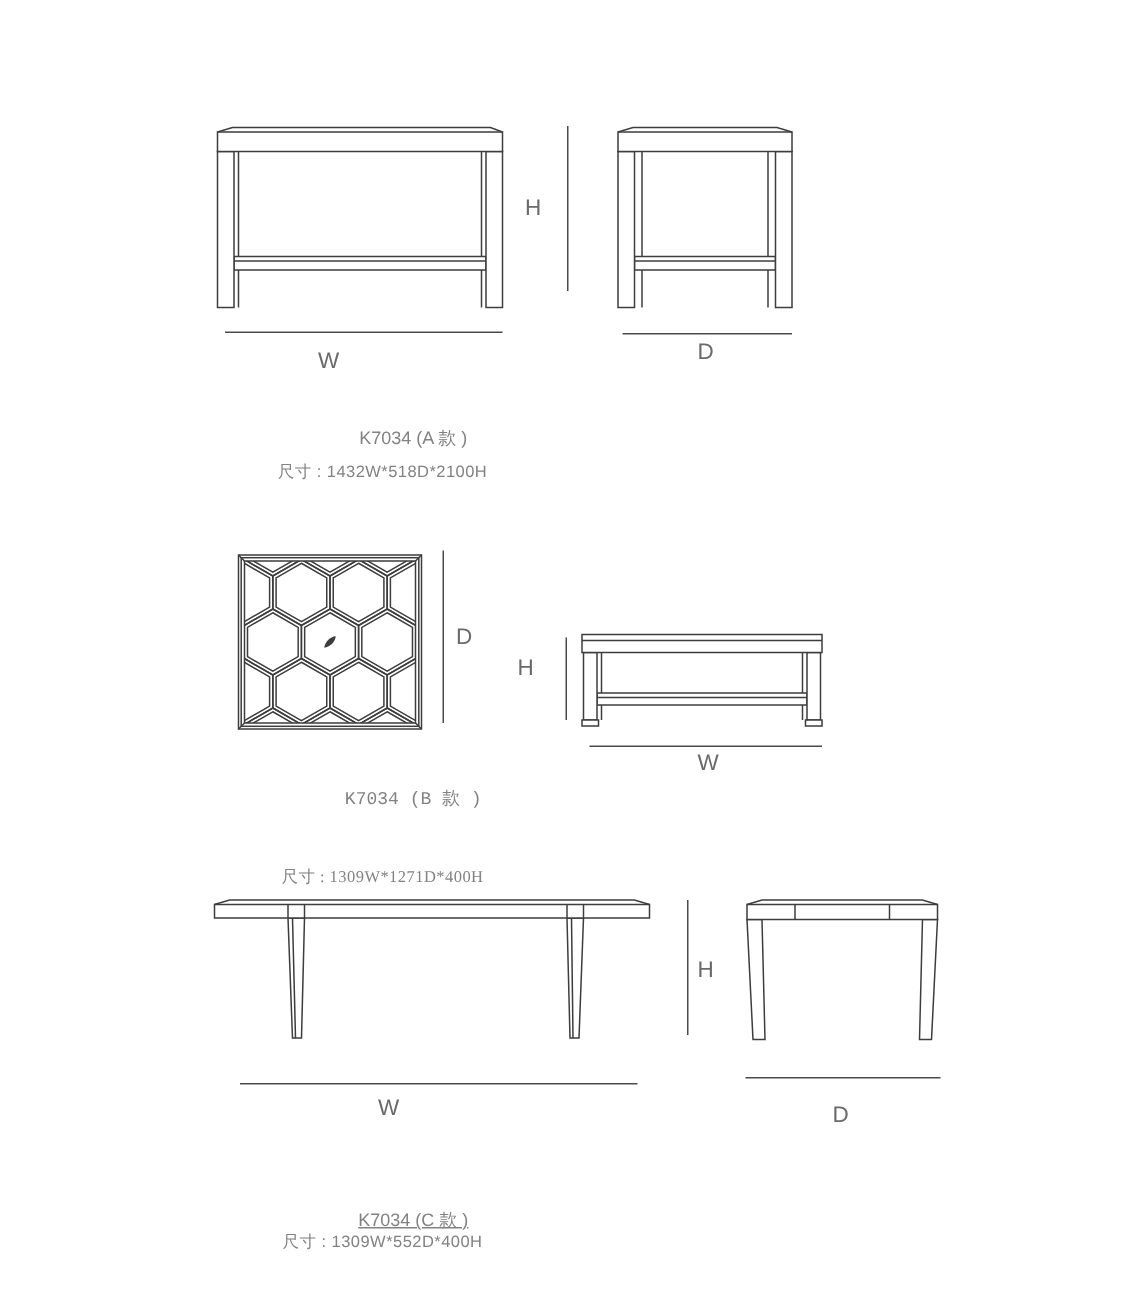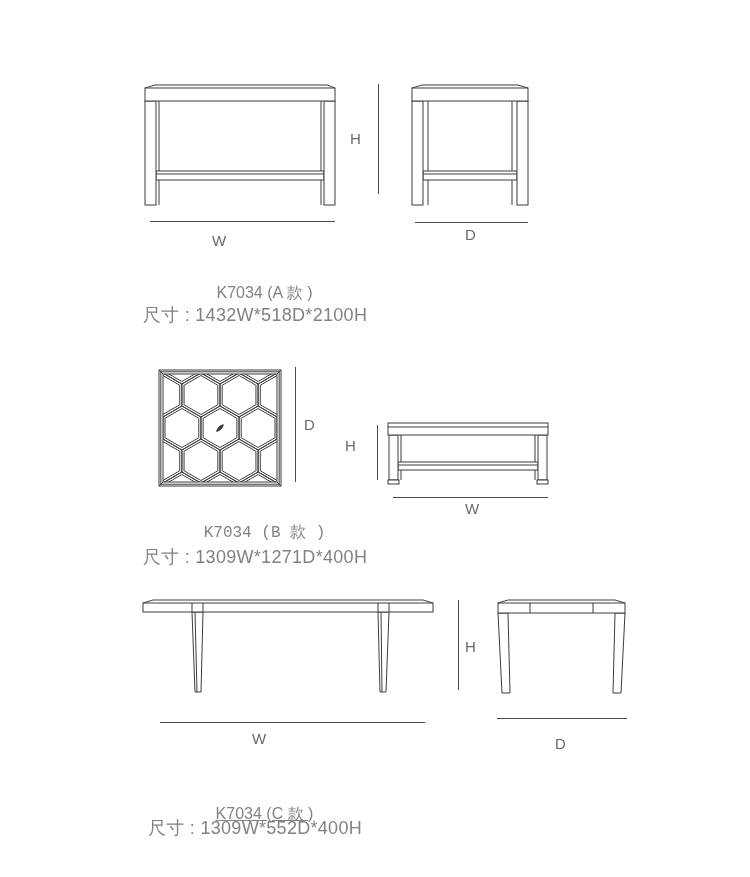--- a/index.html
+++ b/index.html
@@ -18,22 +18,22 @@
   .dim-line{position:absolute; background:var(--dim);}
   .dim-line.h{height:1px;}
   .dim-line.v{width:1px;}
   .dim-label{
     position:absolute; font-size:15px; color:var(--dimtext);
     letter-spacing:0.5px; line-height:16px;
   }
   .code-label,.size-label{
     position:absolute; text-align:center; color:var(--label); line-height:17px;
   }
-  .code-label{left:152px; width:225px; font-size:16px;}
-  .size-label{left:120px; width:270px; font-size:18px; letter-spacing:0.3px;}
+  .code-label{left:163px; width:225px; font-size:12px;}
+  .size-label{left:120px; width:270px; font-size:11px; letter-spacing:0.3px;}
 </style>
 </head>
 <body>
 
 <div class="canvas">
 
   <div>
 
     <svg class="abs" style="left:140px; top:80px;" width="200" height="130" viewBox="0 0 200 130">
       <g class="ln">
@@ -160,21 +160,21 @@
 
     <div class="dim-line v" style="left:295px; top:367px; height:115px;"></div>
     <div class="dim-line v" style="left:377px; top:425px; height:55px;"></div>
     <div class="dim-line h" style="left:393px; top:497px; width:155px;"></div>
 
     <span class="dim-label" style="left:304px; top:417px;">D</span>
     <span class="dim-label" style="left:345px; top:438px;">H</span>
     <span class="dim-label" style="left:465px; top:501px;">W</span>
 
     <div class="code-label" style="top:525px;font-family:Liberation Mono, monospace;">K7034 (B 款 )</div>
-    <div class="size-label" style="top:549px;">尺寸 : 1309W*1271D*400H</div>
+    <div class="size-label" style="top:577px;font-family:Liberation Serif, serif;">尺寸 : 1309W*1271D*400H</div>
   </div>
 
   <div>
 
     <svg class="abs" style="left:138px; top:596px;" width="300" height="100" viewBox="0 0 300 100">
       <polygon class="wf" points="54,16 65,16 63,96 57,96"></polygon>
       <line class="ln" x1="57" y1="16" x2="59" y2="96"></line>
       <polygon class="wf" points="240,16 251,16 248,96 242,96"></polygon>
       <line class="ln" x1="243" y1="16" x2="244" y2="96"></line>
       <rect class="wf" x="5" y="7" width="290" height="9"></rect>

